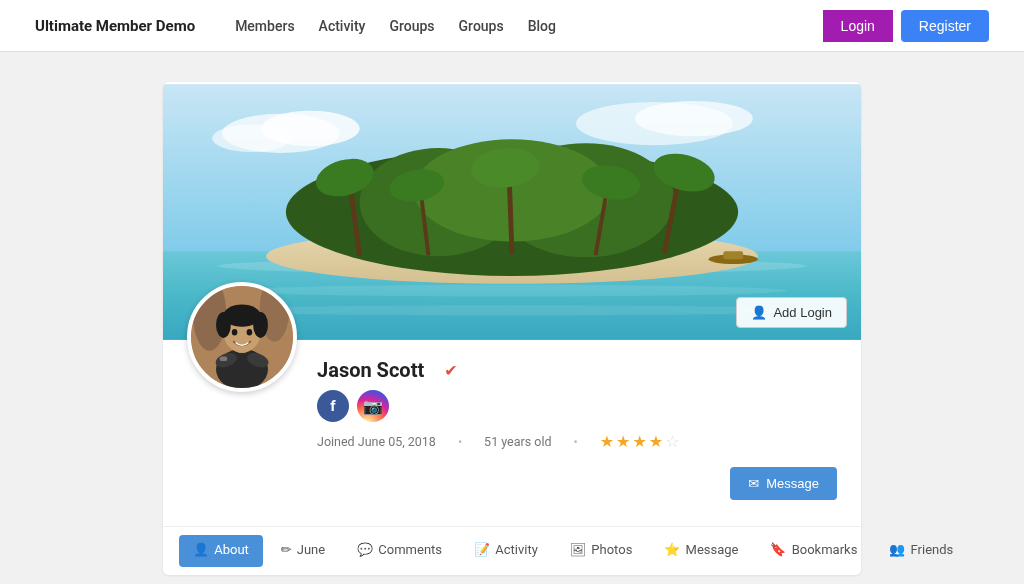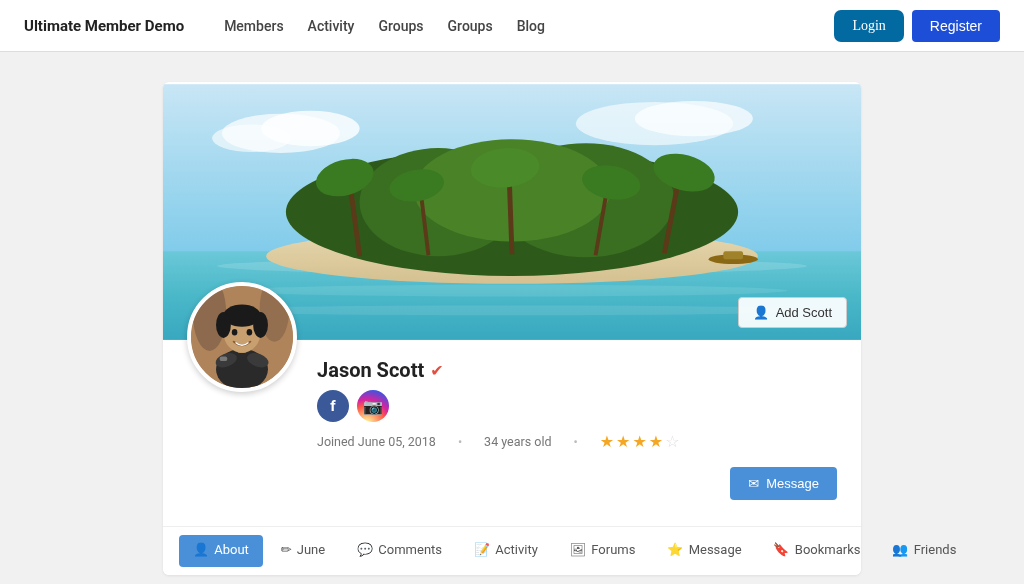--- a/index.html
+++ b/index.html
@@ -4,21 +4,21 @@
   <style>
     * { margin: 0; padding: 0; box-sizing: border-box; }
     body { font-family: -apple-system, BlinkMacSystemFont, 'Segoe UI', Roboto, sans-serif; background: #f1f1f1; color: #333; font-size: 14px; }
 
     
     nav {
       background: #fff;
       border-bottom: 1px solid #ddd;
       display: flex;
       align-items: center;
-      padding: 0 24px;
+      padding: 0 35px;
       height: 52px;
       position: relative;
       z-index: 10;
     }
     .nav-brand {
       font-weight: 700;
       font-size: 15px;
       color: #222;
       margin-right: 40px;
       white-space: nowrap;
@@ -32,31 +32,30 @@
       text-decoration: none;
       color: #444;
       font-size: 14px;
       font-weight: 500;
     }
     .nav-actions {
       display: flex;
       gap: 8px;
     }
     .btn-login {
-      background: #0369a1;
+      background: #a21caf;
       color: #fff;
       border: none;
       padding: 8px 18px;
-      border-radius: 7px;
+      border-radius: 0;
       cursor: pointer;
       font-size: 14px;
-      font-family: Liberation Serif, serif;
     }
     .btn-register {
-      background: #1d4ed8;
+      background: #3b82f6;
       color: #fff;
       border: none;
       padding: 8px 18px;
       border-radius: 4px;
       cursor: pointer;
       font-size: 14px;
     }
 
     
     .page-content {
@@ -126,21 +125,21 @@
       height: 100%;
     }
 
     .profile-details {
       margin-left: 130px;
     }
 
     .profile-name-row {
       display: flex;
       align-items: center;
-      gap: 6px;
+      gap: 20px;
       margin-bottom: 8px;
     }
     .profile-name {
       font-size: 20px;
       font-weight: 700;
       color: #222;
     }
     .verified-badge {
       color: #e74c3c;
       font-size: 16px;
@@ -309,21 +308,21 @@
         <line x1="440" y1="174" x2="452" y2="105" stroke="#5a3a18" stroke-width="4"></line>
         <ellipse cx="456" cy="100" rx="30" ry="17" fill="#3a7a20" transform="rotate(10 456 100)"></ellipse>
 
         <ellipse cx="580" cy="178" rx="25" ry="5" fill="#8B6914"></ellipse>
         <rect x="570" y="170" width="20" height="8" rx="2" fill="#a0822a"></rect>
       </svg>
 
       
       <button class="add-friend-btn">
         <span>👤</span>
-        <span>Add Scott</span>
+        <span>Add Login</span>
       </button>
     </div>
 
     <div class="profile-info-section">
 
       <div class="avatar-wrap">
         <svg class="avatar-img" viewBox="0 0 110 110" xmlns="http://www.w3.org/2000/svg">
 
           <circle cx="55" cy="55" r="55" fill="#b0845a"></circle>
 
@@ -362,21 +361,21 @@
         </div>
 
         <div class="social-links">
           <a class="social-icon facebook-icon">f</a>
           <a class="social-icon instagram-icon" style="font-size:16px;">📷</a>
         </div>
 
         <div class="profile-meta">
           <span>Joined June 05, 2018</span>
           <span class="meta-dot">•</span>
-          <span>34 years old</span>
+          <span>51 years old</span>
           <span class="meta-dot">•</span>
           <div class="stars">
             <span class="star-filled">★</span>
             <span class="star-filled">★</span>
             <span class="star-filled">★</span>
             <span class="star-half">★</span>
             <span class="star-empty">☆</span>
           </div>
         </div>
 
@@ -402,21 +401,21 @@
       <a class="profile-tab">
         <span>💬</span>
         <span>Comments</span>
       </a>
       <a class="profile-tab">
         <span>📝</span>
         <span>Activity</span>
       </a>
       <a class="profile-tab">
         <span>🖼</span>
-        <span>Forums</span>
+        <span>Photos</span>
       </a>
       <a class="profile-tab">
         <span>⭐</span>
         <span>Message</span>
       </a>
       <a class="profile-tab">
         <span>🔖</span>
         <span>Bookmarks</span>
       </a>
       <a class="profile-tab">

